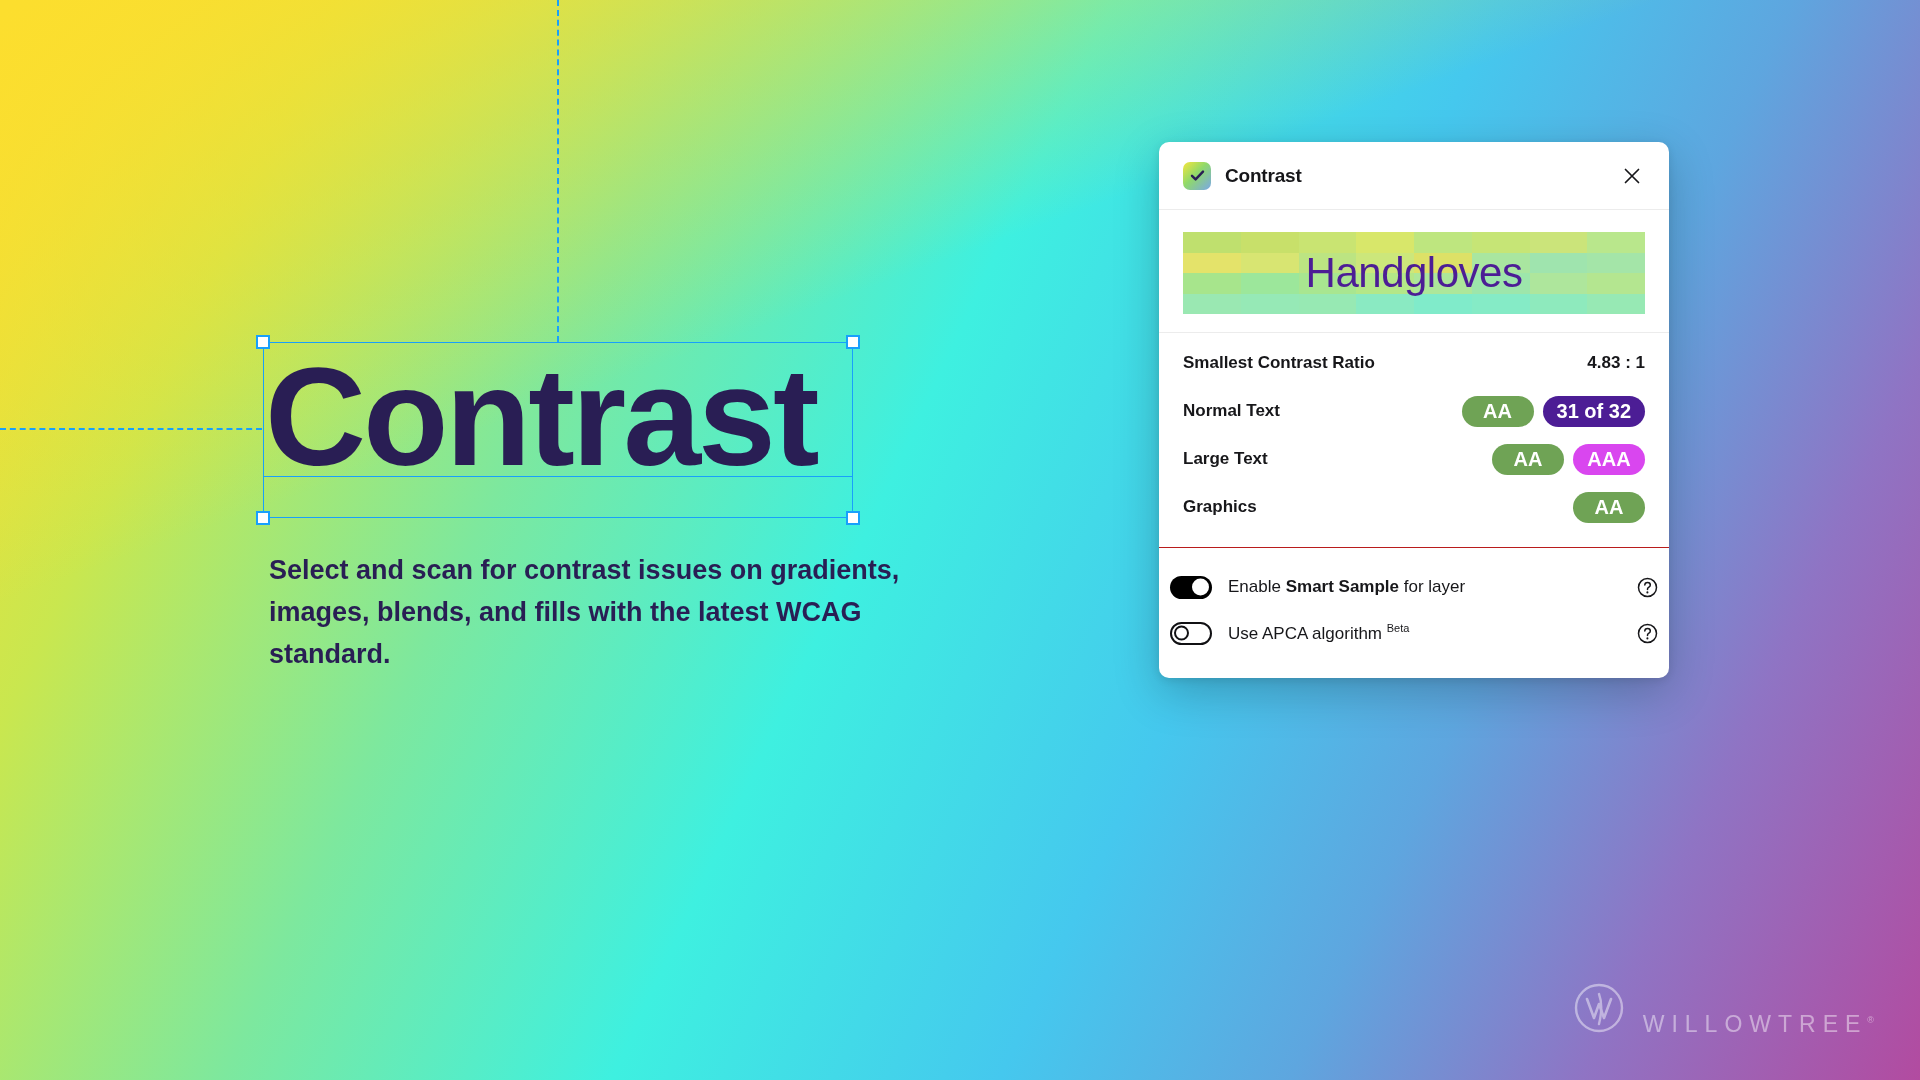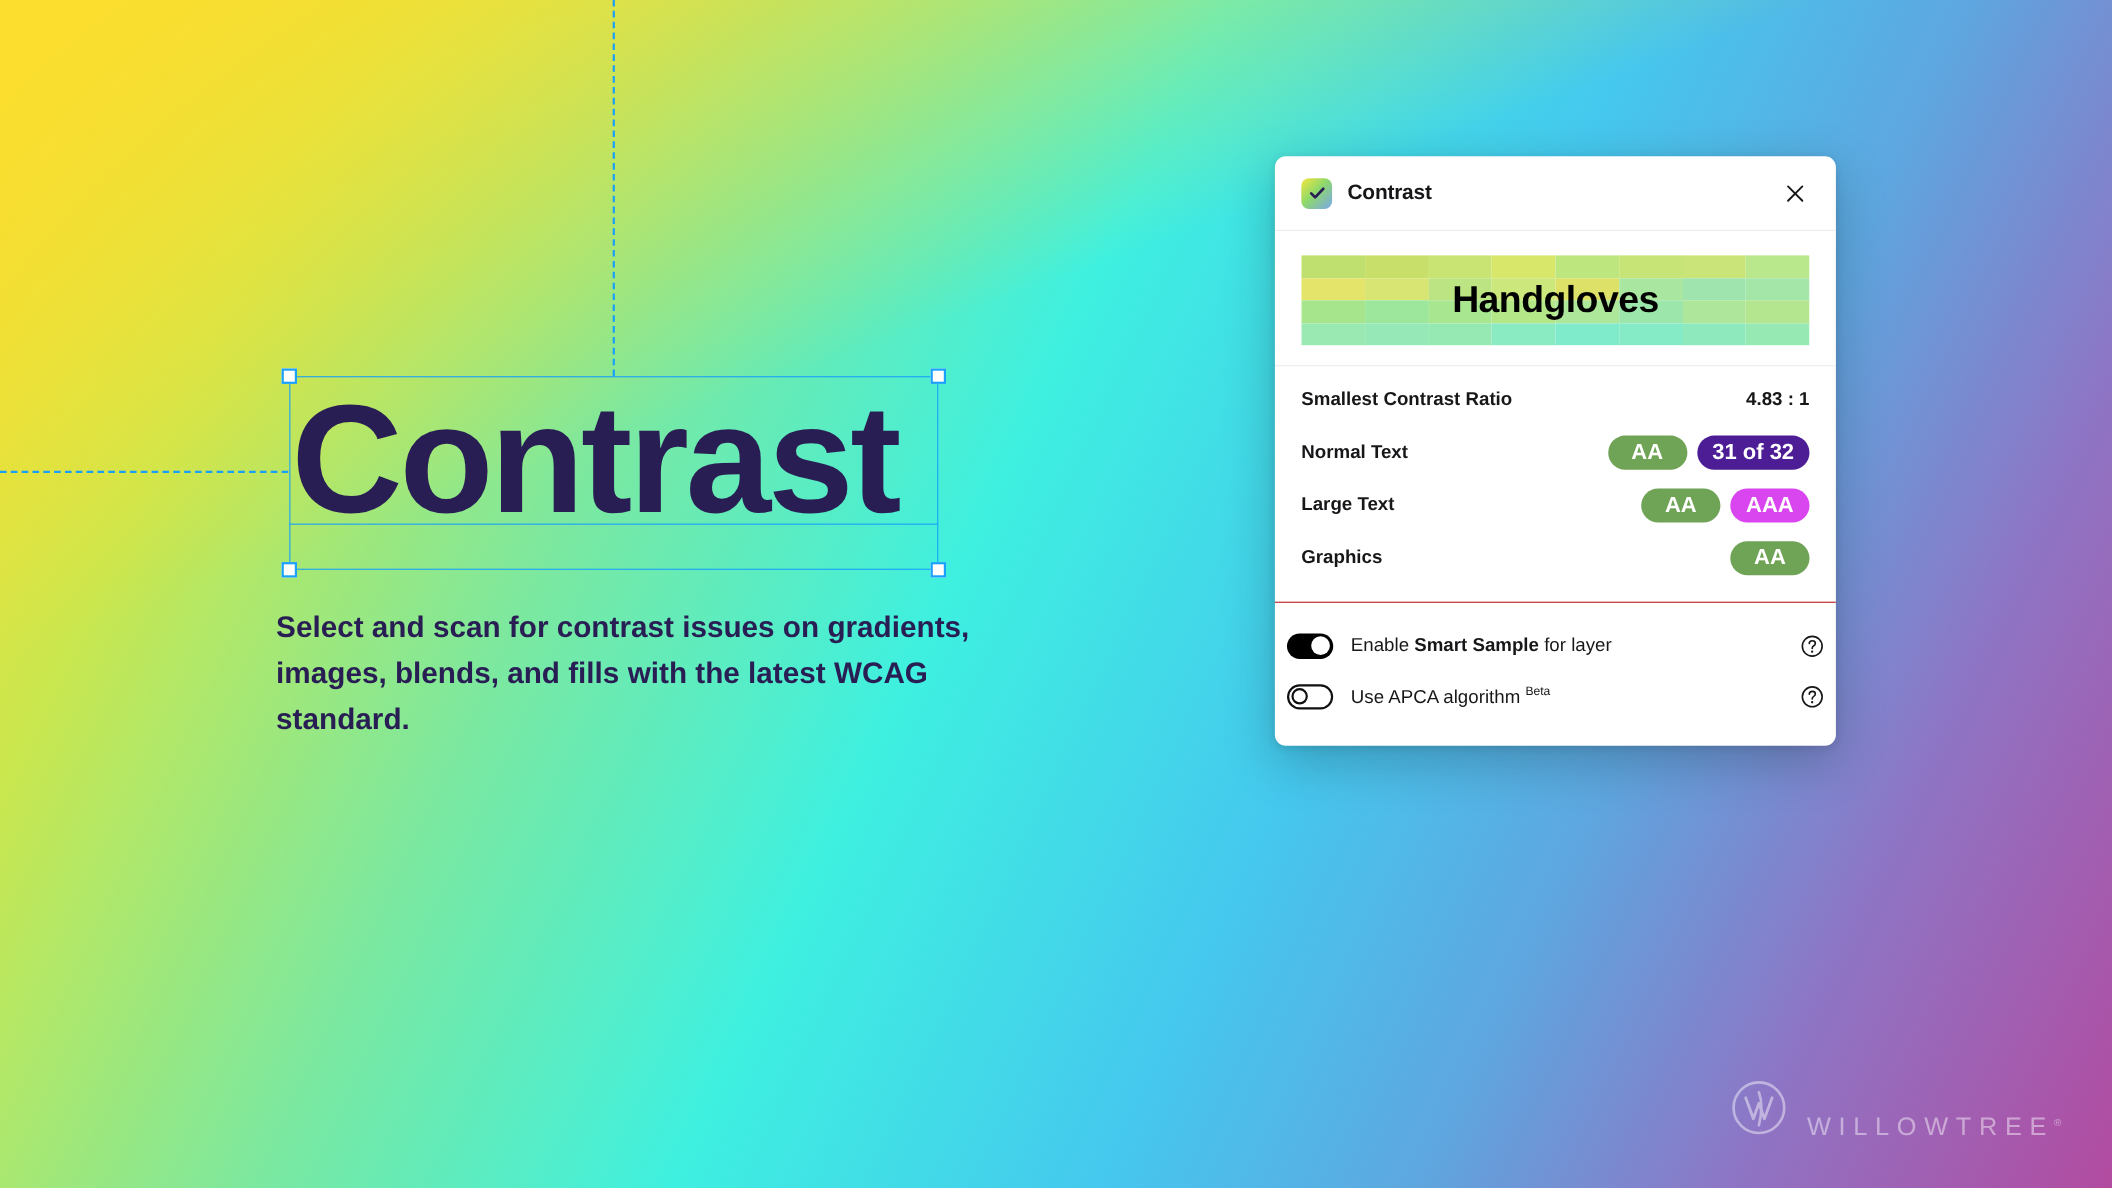--- a/index.html
+++ b/index.html
@@ -62,21 +62,21 @@
     position:absolute;
     left:265px; top:347px;
     font-size:140px;
     line-height:1;
     font-weight:700;
     letter-spacing:-3px;
     color:#291E54;
   }
   .hero-body {
     position:absolute;
-    left:251px; top:550px;
+    left:269px; top:550px;
     width:680px;
     font-size:27px;
     line-height:1.55;
     font-weight:700;
     color:#291E54;
   }
 
   
   .panel {
     position:absolute;
@@ -126,21 +126,21 @@
     position:relative;
     height:82px;
     display:grid;
     grid-template-columns:repeat(8,1fr);
     grid-template-rows:repeat(4,1fr);
     overflow:hidden;
   }
   .swatch-label {
     position:absolute; inset:0;
     display:flex; align-items:center; justify-content:center;
-    font-size:34px; font-weight:700; color:#000000;
+    font-size:42px; font-weight:400; color:#4c1d95;
     letter-spacing:-0.5px;
   }
   .sample-meta {
     display:flex; align-items:center;
     margin-top:13px;
     font-size:17px; font-weight:700; color:#17171A;
   }
   .sample-meta .hex { margin-left:9px; }
   .sample-meta .right { margin-left:auto; display:flex; align-items:center; }
   .sample-meta .right .cnt { margin-right:9px; }

